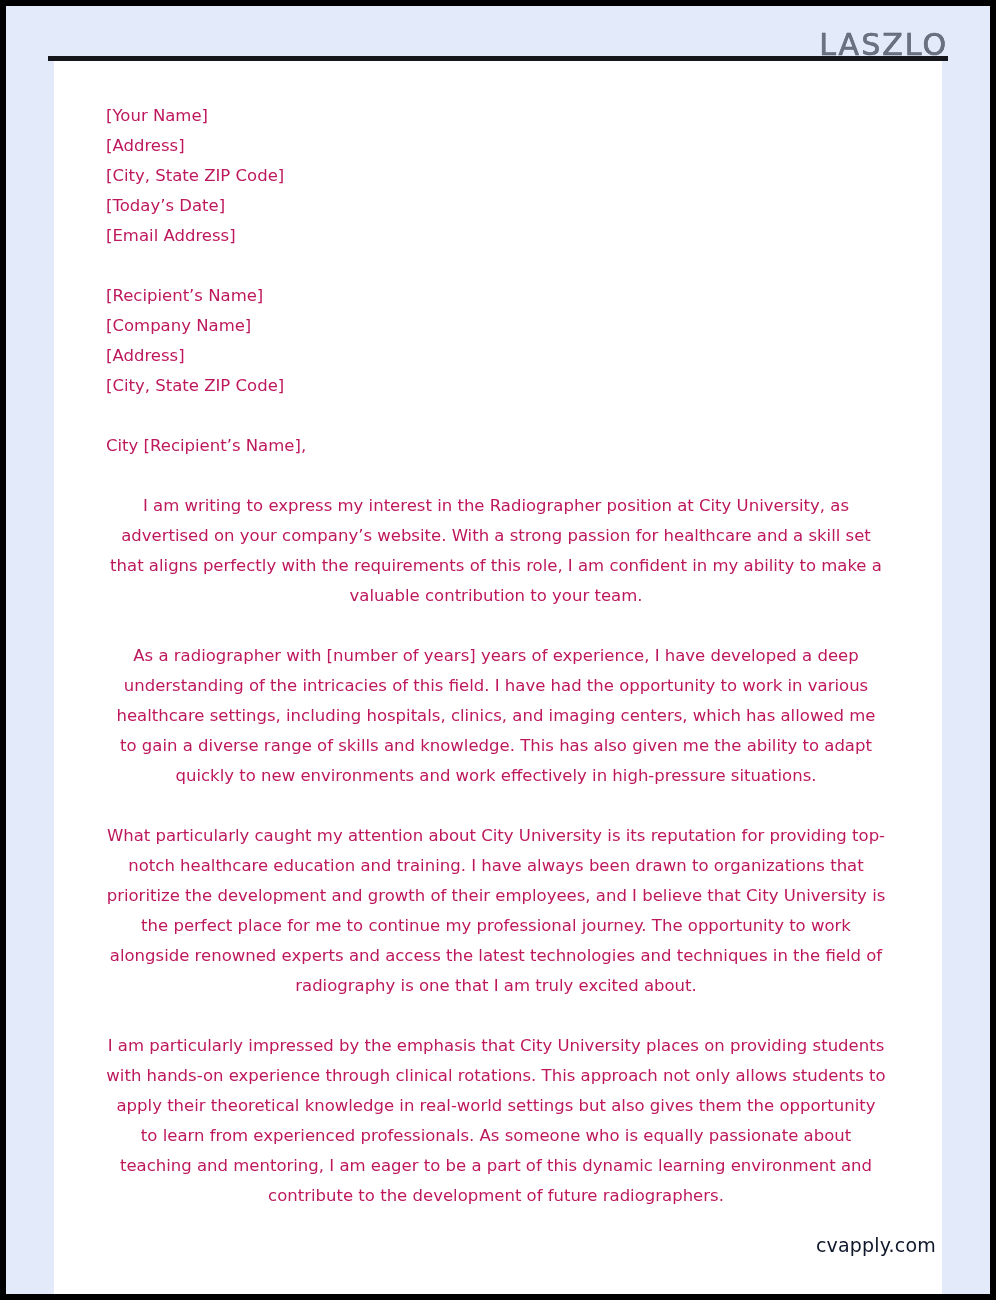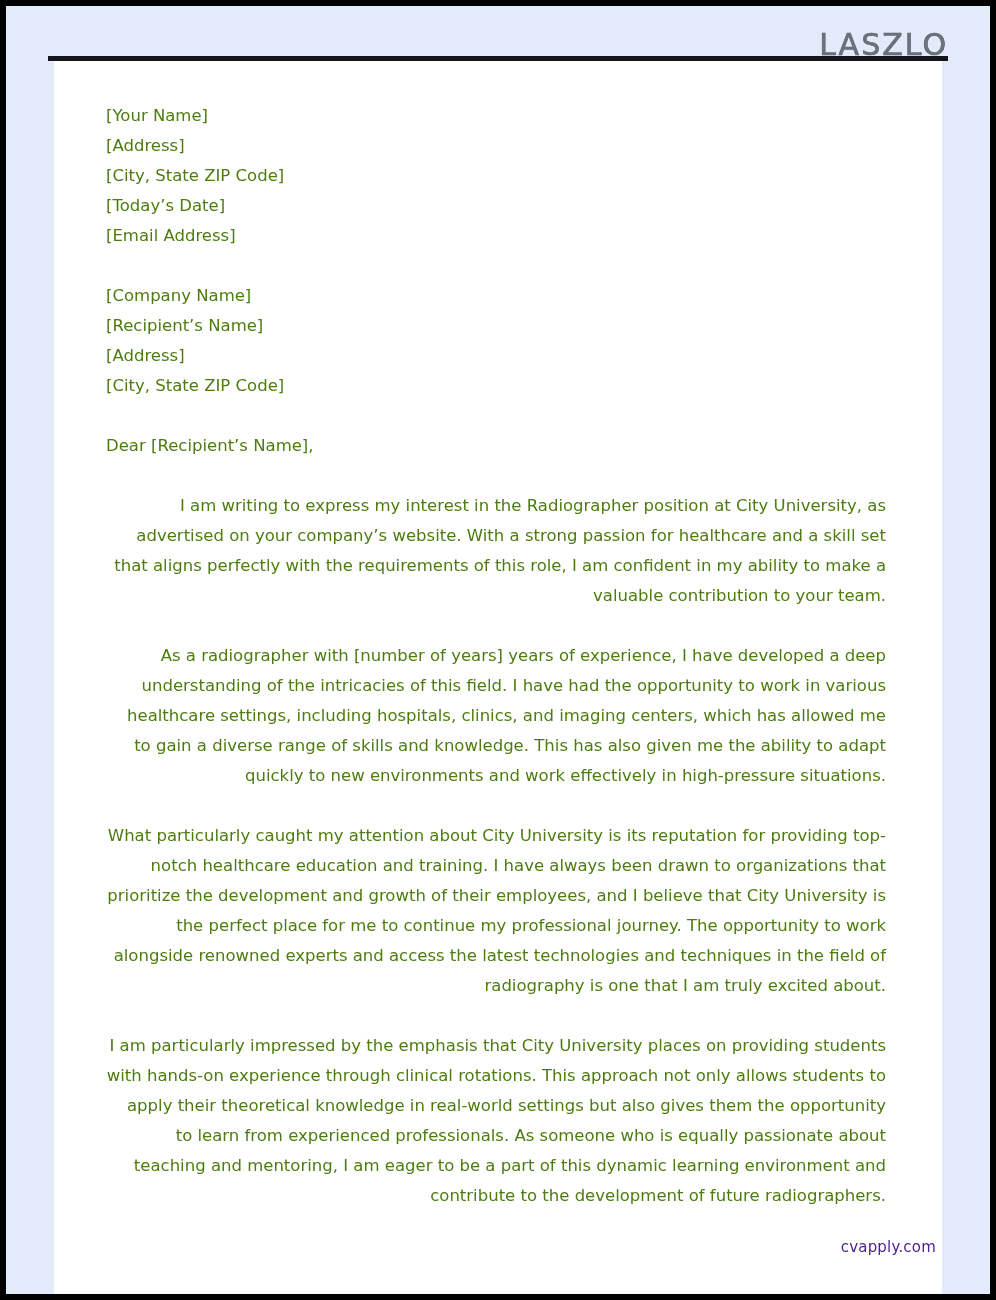--- a/index.html
+++ b/index.html
@@ -58,42 +58,42 @@
     height: 1233px;
     background: #ffffff;
     box-sizing: border-box;
     padding: 40px 44px 0 52px;
     overflow: hidden;
   }
   .letter {
     font-family: "DejaVu Sans", sans-serif;
     font-size: 16.5px;
     line-height: 30px;
-    color: #4d7c0f;
+    color: #be185d;
   }
   .addr-line {
     white-space: pre;
   }
   .block {
     margin: 0 0 30px 0;
   }
   .para {
     margin: 0 12px 30px 0;
-    text-align: right;
+    text-align: center;
   }
   .salutation {
     margin: 0 0 30px 0;
   }
   .watermark {
     position: absolute;
     right: 54px;
     bottom: 38px;
     font-family: "DejaVu Sans", sans-serif;
-    font-size: 15px;
-    color: #4c1d95;
+    font-size: 19px;
+    color: #0f172a;
     letter-spacing: 0.2px;
   }
 </style>
 </head>
 <body>
 
 <div class="page">
 
   <div class="brand-bar">
     <div class="brand">LASZLO</div>
@@ -106,27 +106,27 @@
 
       <div class="block">
         <div class="addr-line">[Your Name]</div>
         <div class="addr-line">[Address]</div>
         <div class="addr-line">[City, State ZIP Code]</div>
         <div class="addr-line">[Today’s Date]</div>
         <div class="addr-line">[Email Address]</div>
       </div>
 
       <div class="block">
+        <div class="addr-line">[Recipient’s Name]</div>
         <div class="addr-line">[Company Name]</div>
-        <div class="addr-line">[Recipient’s Name]</div>
         <div class="addr-line">[Address]</div>
         <div class="addr-line">[City, State ZIP Code]</div>
       </div>
 
-      <div class="salutation">Dear [Recipient’s Name],</div>
+      <div class="salutation">City [Recipient’s Name],</div>
 
       <p class="para">I am writing to express my interest in the Radiographer position at City University, as advertised on your company’s website. With a strong passion for healthcare and a skill set that aligns perfectly with the requirements of this role, I am confident in my ability to make a valuable contribution to your team.</p>
       <p class="para">As a radiographer with [number of years] years of experience, I have developed a deep understanding of the intricacies of this field. I have had the opportunity to work in various healthcare settings, including hospitals, clinics, and imaging centers, which has allowed me to gain a diverse range of skills and knowledge. This has also given me the ability to adapt quickly to new environments and work effectively in high-pressure situations.</p>
       <p class="para">What particularly caught my attention about City University is its reputation for providing top-notch healthcare education and training. I have always been drawn to organizations that prioritize the development and growth of their employees, and I believe that City University is the perfect place for me to continue my professional journey. The opportunity to work alongside renowned experts and access the latest technologies and techniques in the field of radiography is one that I am truly excited about.</p>
       <p class="para">I am particularly impressed by the emphasis that City University places on providing students with hands-on experience through clinical rotations. This approach not only allows students to apply their theoretical knowledge in real-world settings but also gives them the opportunity to learn from experienced professionals. As someone who is equally passionate about teaching and mentoring, I am eager to be a part of this dynamic learning environment and contribute to the development of future radiographers.</p>
 
     </div>
   </div>
 
   <div class="watermark">cvapply.com</div>

